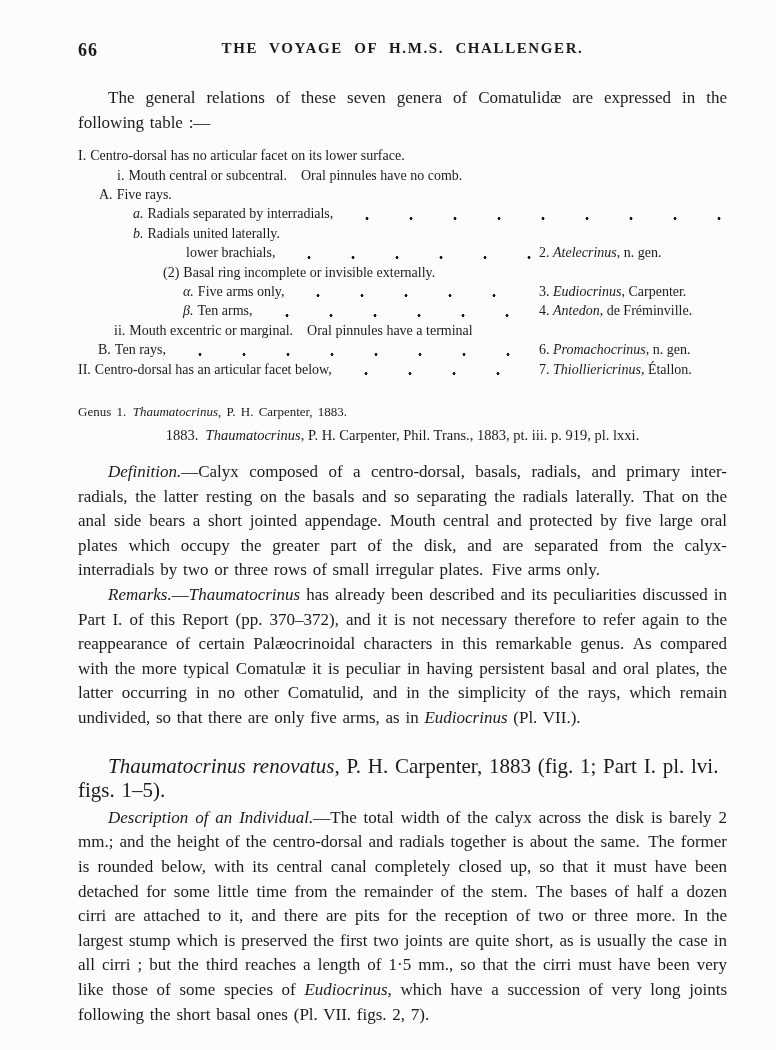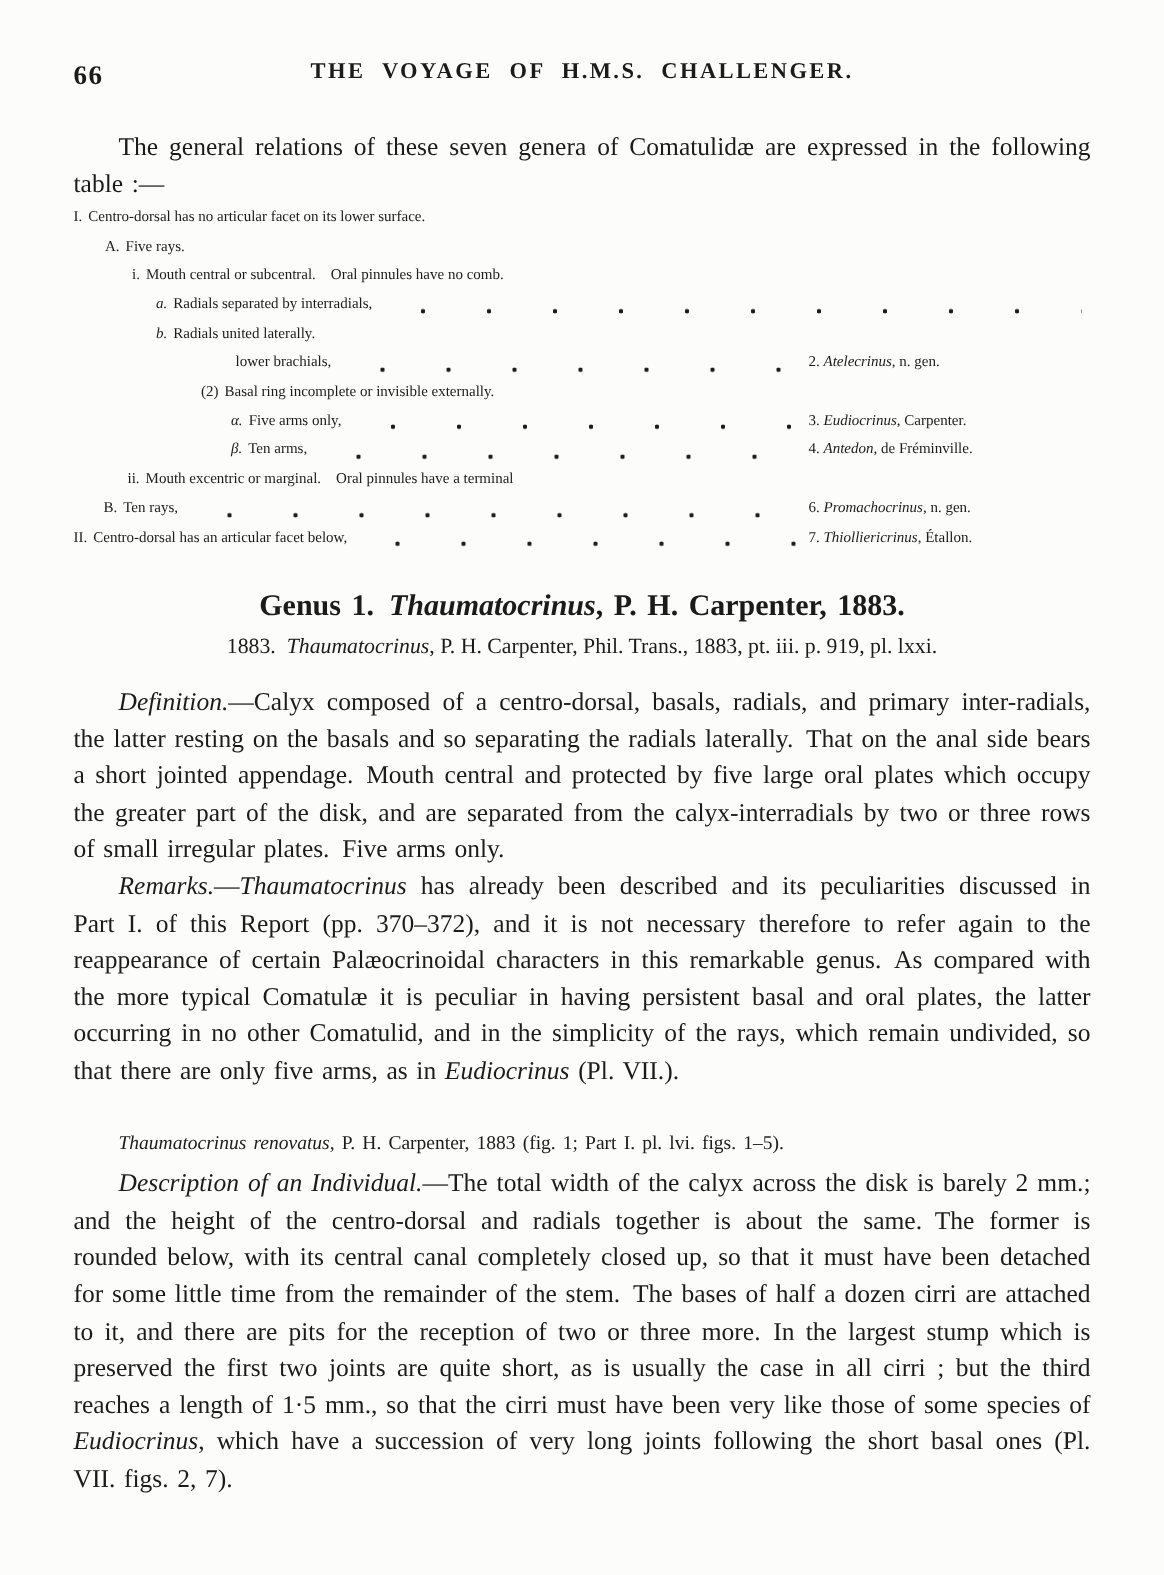--- a/index.html
+++ b/index.html
@@ -10,21 +10,21 @@
   html,body{margin:0;padding:0;}
   body{
     width:776px;height:1050px;
     background:var(--paper);
     font-family:"Liberation Serif", serif;
     color:var(--ink);
     overflow:hidden;
   }
   .page{
     width:776px;height:974px;
-    padding:40px 49px 0 49px;
+    padding:40px 49px 0 78px;
     position:relative;
   }
   
   .header{
     position:relative;
     height:22px;
   }
   .page-num{
     position:absolute;left:0;top:0;
     font-size:18px;font-weight:700;
@@ -39,21 +39,22 @@
   .para{
     margin:0;
     font-size:17px;line-height:24.6px;
     text-align:justify;text-indent:30px;
     word-spacing:1.5px;
   }
   .intro{margin-top:24px;}
   em{font-style:italic;}
   
   .key{
-    font-size:10px;line-height:19.4px;
+    margin-top:11px;
+    font-size:14px;line-height:19.4px;
   }
   .key-row{
     display:flex;align-items:baseline;
     white-space:nowrap;
   }
   .key-label{flex:0 0 auto;}
   .key-marker{padding-right:4px;}
   .leader{
     flex:1 1 auto;
     align-self:flex-end;
@@ -64,58 +65,57 @@
     background-repeat:repeat-x;
     background-position:left center;
   }
   .key-result{
     flex:0 0 auto;
     width:188px;
   }
   
   .genus-heading{
     margin:25px 0 0 0;
-    font-size:20px;font-weight:700;
-    text-align:center;
+    font-size:13px;font-weight:400;
     word-spacing:2px;
   }
   .citation{
     margin:7px 0 16px 0;
     font-size:14.5px;
     text-align:center;
   }
   .def{margin-top:9px;}
   .species-heading{
     margin:23px 0 0 0;
-    font-size:13px;line-height:24.6px;
+    font-size:21px;line-height:24.6px;
     text-indent:30px;
     word-spacing:1.5px;
   }
   .desc{margin-top:3px;}
 </style>
 </head>
 <body>
 
 <div class="page">
   <div class="header">
     <span class="page-num">66</span>
     <span class="header-title">THE VOYAGE OF H.M.S. CHALLENGER.</span>
   </div>
 
   <p class="para intro"><span>The general relations of these seven genera of Comatulidæ are expressed in the following table :—</span></p>
 
   <div class="key">
       <div class="key-row" style="padding-left: 0px;">
         <span class="key-label"><span class="key-marker">I.</span><span>Centro-dorsal has no articular facet on its lower surface.</span></span>
       </div>
+      <div class="key-row" style="padding-left: 39px;">
+        <span class="key-label"><span class="key-marker">i.</span><span>Mouth central or subcentral. Oral pinnules have no comb.</span></span>
+      </div>
       <div class="key-row" style="padding-left: 21px;">
         <span class="key-label"><span class="key-marker">A.</span><span>Five rays.</span></span>
-      </div>
-      <div class="key-row" style="padding-left: 39px;">
-        <span class="key-label"><span class="key-marker">i.</span><span>Mouth central or subcentral. Oral pinnules have no comb.</span></span>
       </div>
       <div class="key-row" style="padding-left: 55px;">
         <span class="key-label"><em class="key-marker">a.</em><span>Radials separated by interradials,</span></span>
         <span class="leader"></span>
       </div>
       <div class="key-row" style="padding-left: 55px;">
         <span class="key-label"><em class="key-marker">b.</em><span>Radials united laterally.</span></span>
       </div>
       <div class="key-row" style="padding-left: 108px;">
         <span class="key-label"><span>lower brachials,</span></span>

